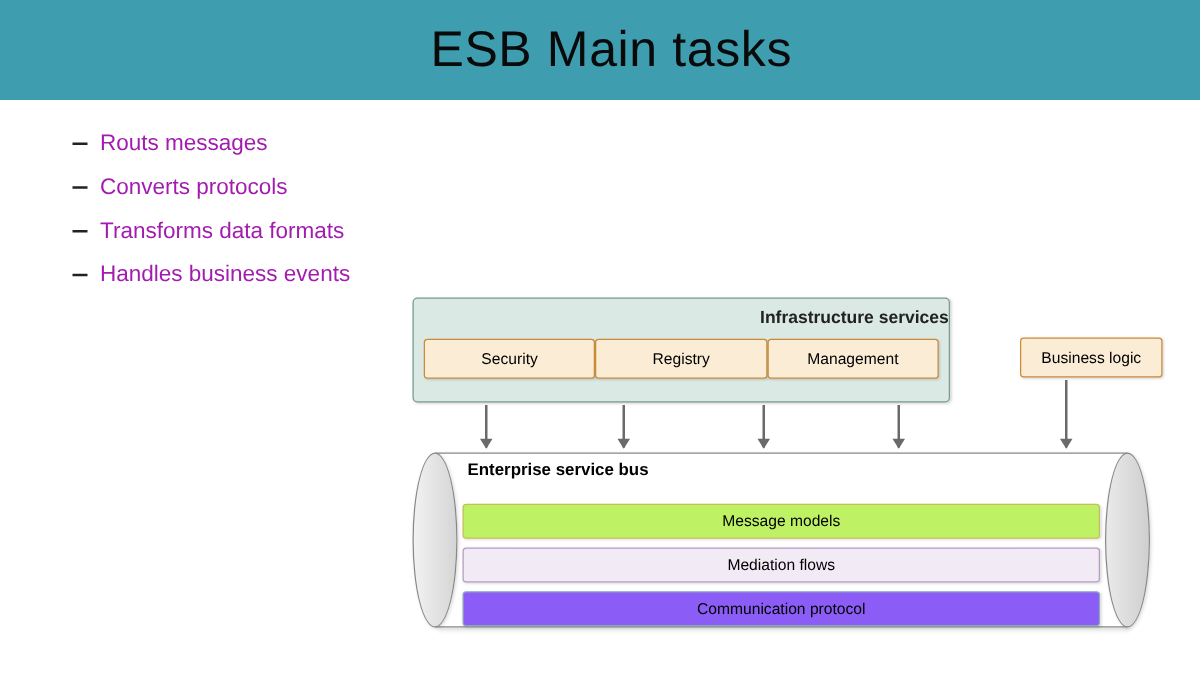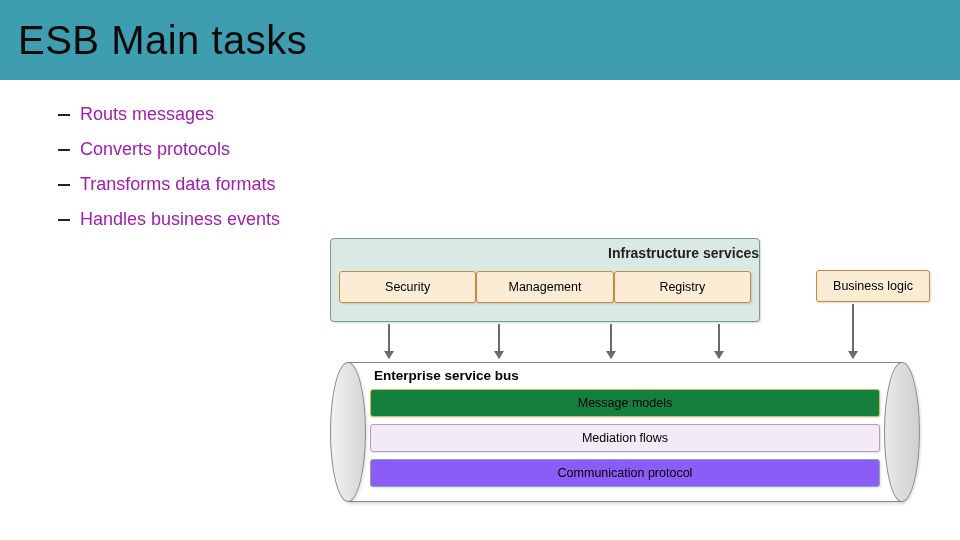--- a/index.html
+++ b/index.html
@@ -11,20 +11,21 @@
     position: relative;
     overflow: hidden;
   }
   .title-bar {
     width: 100%;
     height: 80px;
     background: #3e9eb0;
     display: flex;
     align-items: center;
     padding-left: 18px;
+    justify-content: center;
   }
   .title-text {
     font-size: 40px;
     font-weight: 300;
     color: #0a0a0a;
     letter-spacing: 0.5px;
   }
   .bullets {
     margin-top: 24px;
     margin-left: 58px;
@@ -158,33 +159,33 @@
   }
   .esb-inner {
     position: absolute;
     left: 40px;
     top: 6px;
     width: 510px;
   }
   .esb-title {
     font-size: 13.5px;
     font-weight: bold;
-    margin-bottom: 6px;
+    margin-bottom: 20px;
     padding-left: 4px;
   }
   .esb-row {
     border-radius: 3px;
     font-size: 12.5px;
     text-align: center;
     padding: 6px 0;
     margin-bottom: 7px;
     border: 1.5px solid;
     box-shadow: 1px 1px 2px rgba(0,0,0,0.12);
   }
-  .row-yellow { background: #15803d; border-color: #c8bd5d; }
+  .row-yellow { background: #bef264; border-color: #c8bd5d; }
   .row-purple { background: #f2eaf5; border-color: #b79cc2; }
   .row-blue   { background: #8b5cf6; border-color: #8aa4bb; }
 </style>
 </head>
 <body>
 
 <div class="title-bar">
   <div class="title-text">ESB Main tasks</div>
 </div>
 
@@ -205,22 +206,22 @@
     <div class="bullet-dash"></div>
     <div class="bullet-text">Handles business events</div>
   </div>
 </div>
 
 <div class="diagram">
   <div class="infra-box">
     <div class="infra-title">Infrastructure services</div>
     <div class="infra-children">
       <div class="orange-box">Security</div>
+      <div class="orange-box">Registry</div>
       <div class="orange-box">Management</div>
-      <div class="orange-box">Registry</div>
     </div>
   </div>
 
   <div class="orange-box biz">Business logic</div>
 
   <div class="arrow a1"></div>
   <div class="arrow a2"></div>
   <div class="arrow a3"></div>
   <div class="arrow a4"></div>
   <div class="arrow a5"></div>

